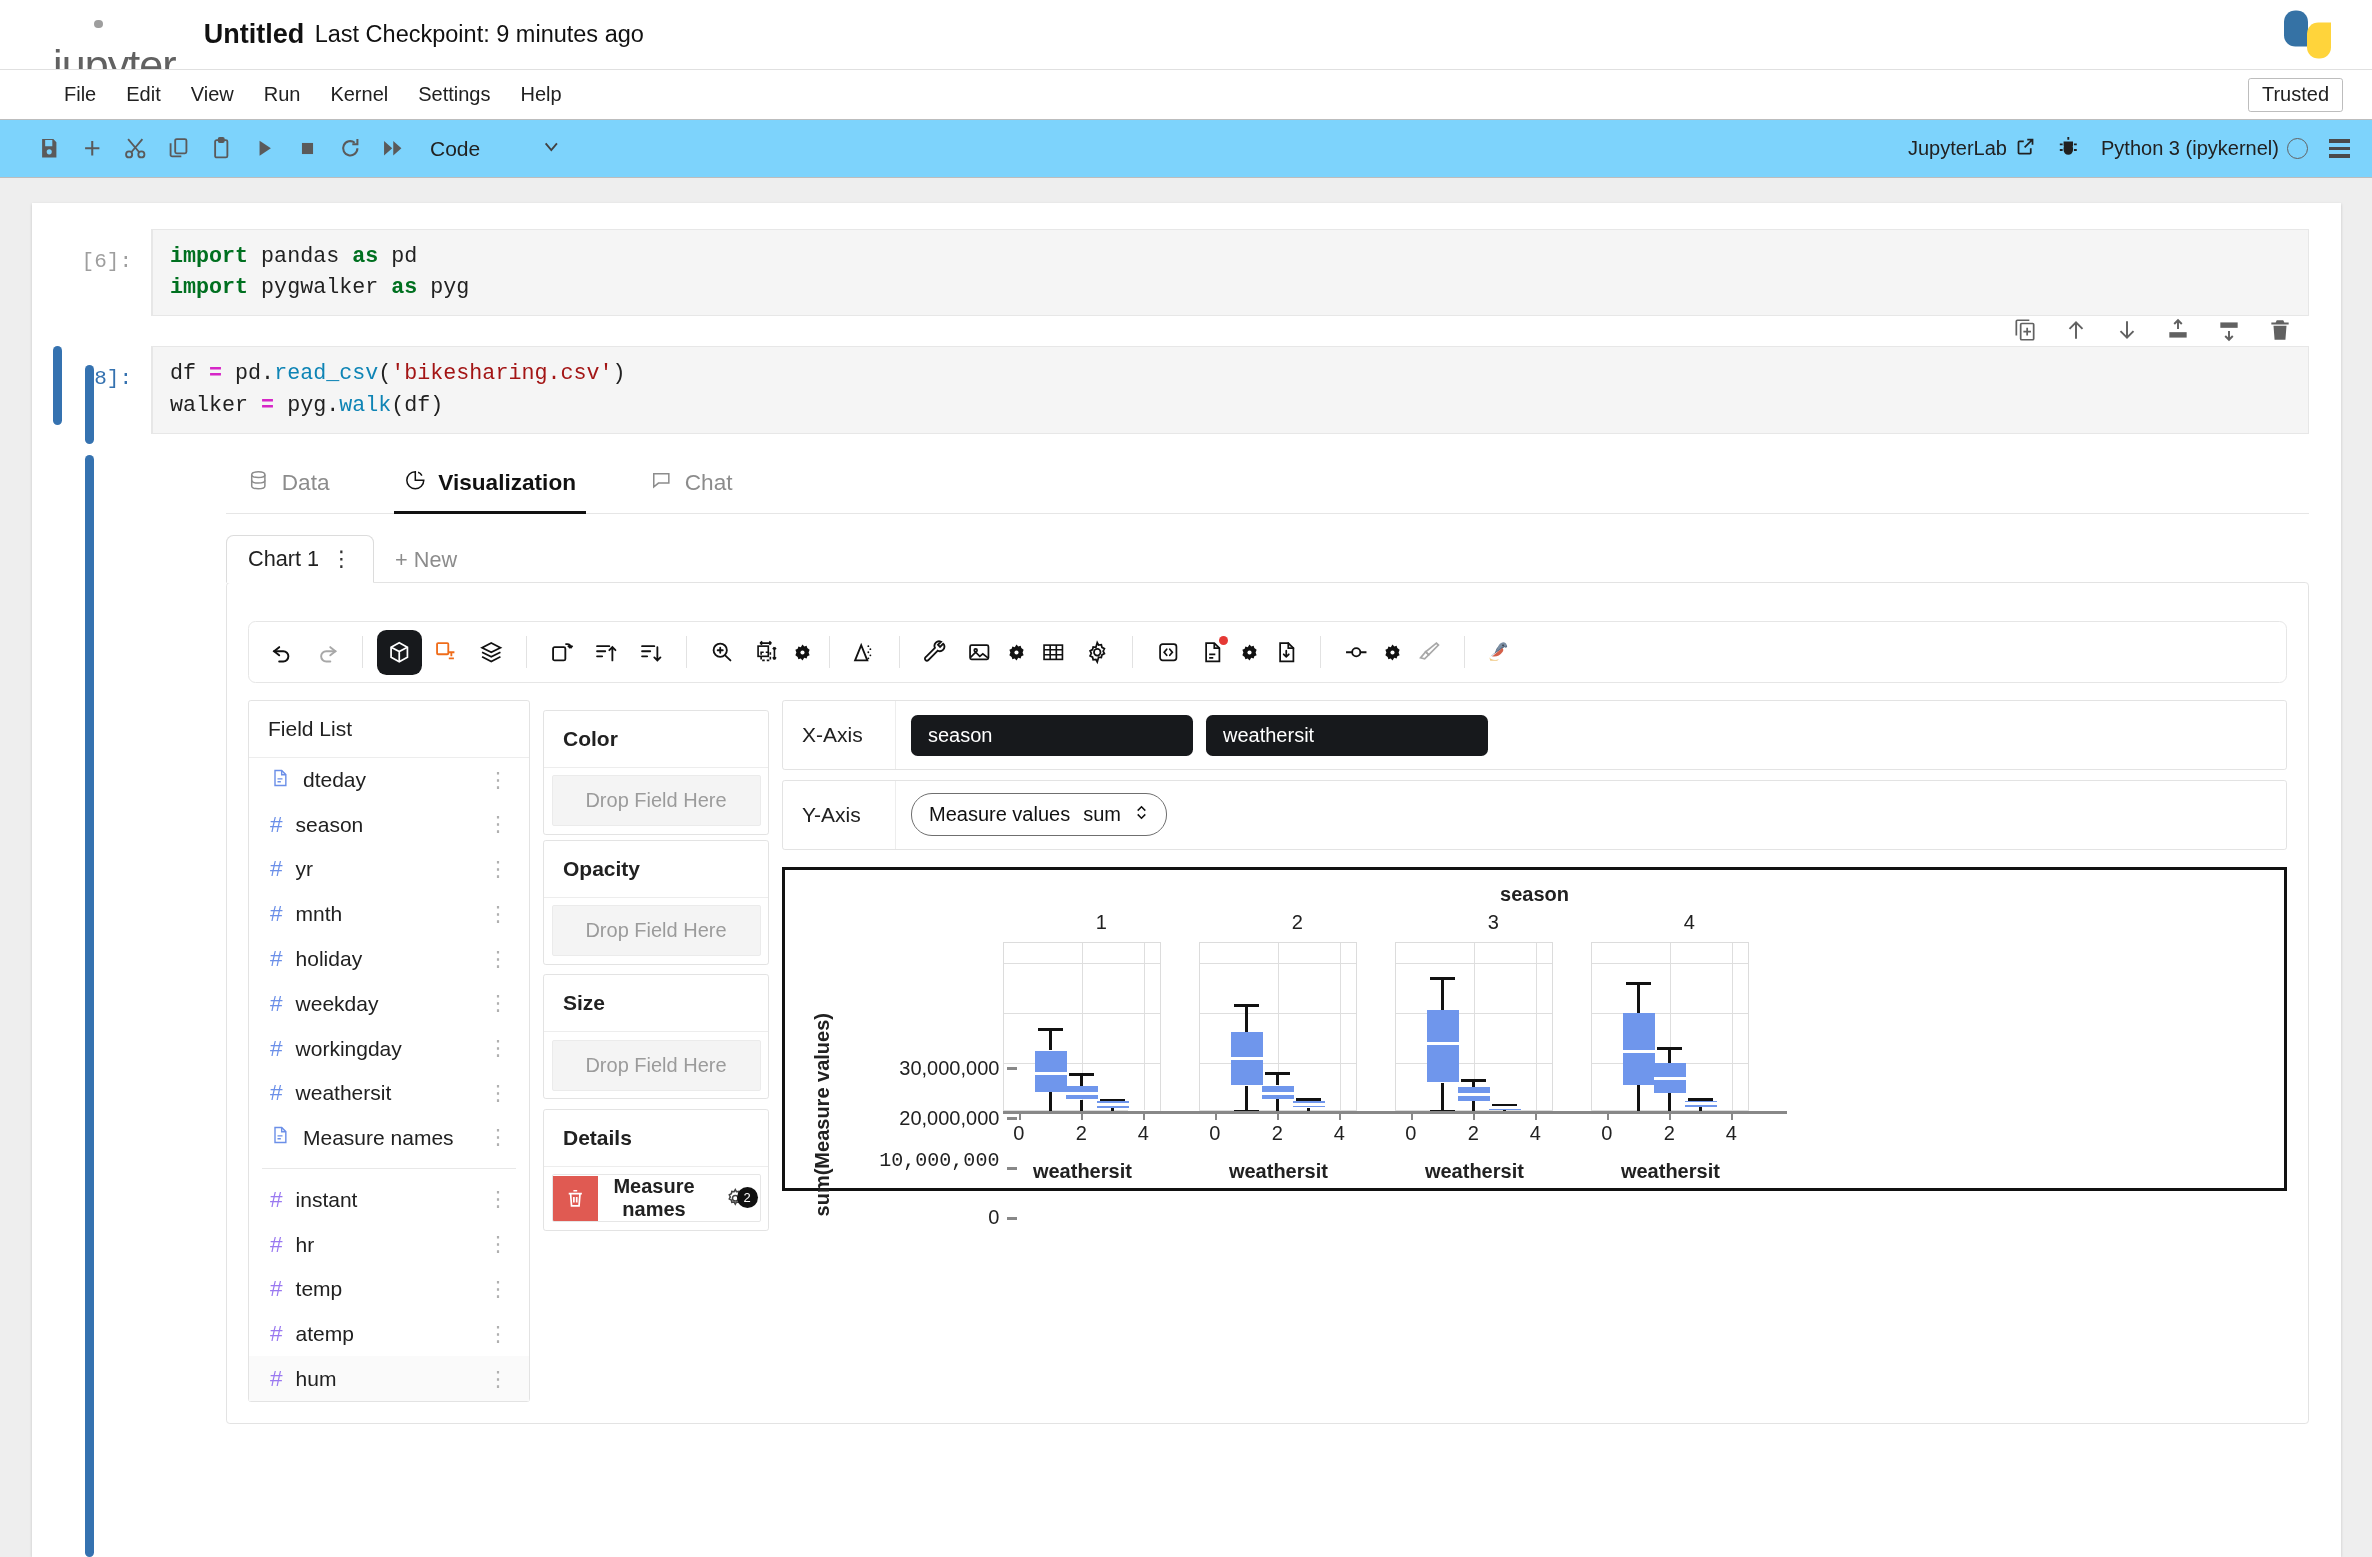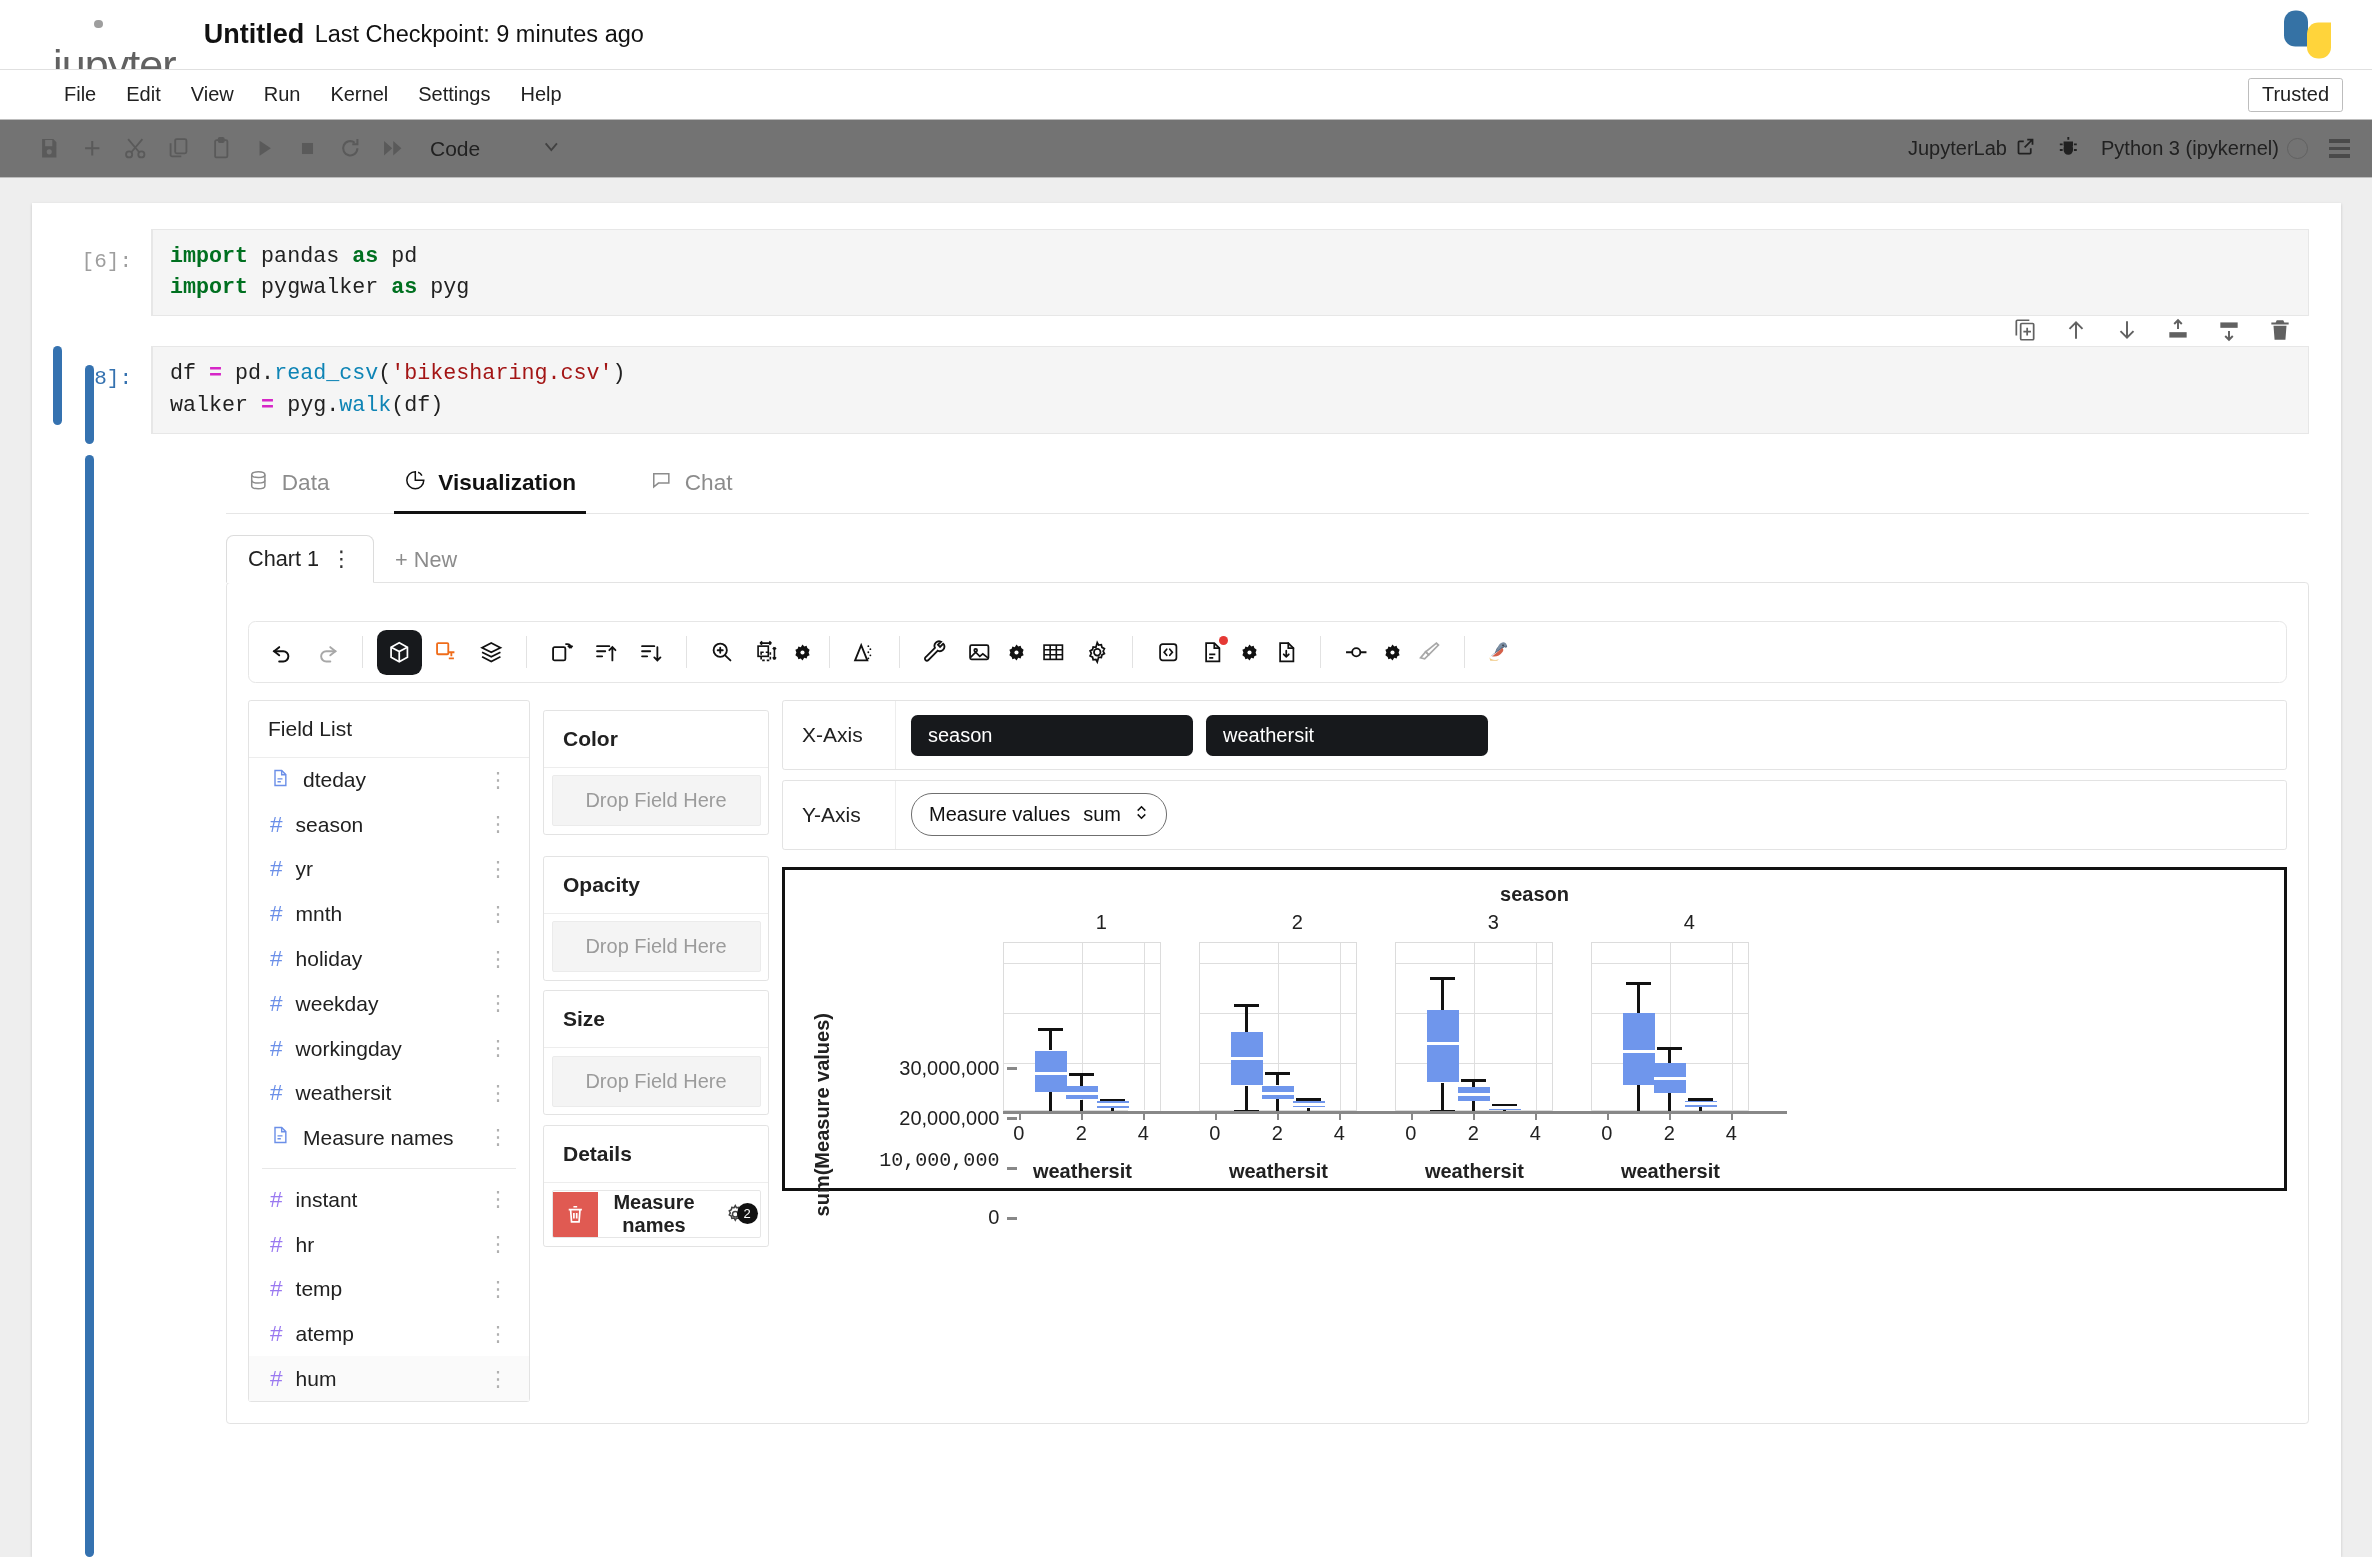--- a/index.html
+++ b/index.html
@@ -42,21 +42,21 @@
   }
   .menu-item{ font-size:20px; color:#212121; padding:3.8px 15px; cursor:default; }
   .trusted{
     position:absolute; right:30px; top:7.5px;
     border:0.9px solid #bdbdbd; border-radius:2.8px; background:#fff;
     font-size:20px; padding:4.7px 13px; color:#212121;
   }
 
   
   .nbtoolbar{
-    height:58px; background:#737373; border-bottom:0.9px solid #bdbdbd;
+    height:58px; background:#7dd3fc; border-bottom:0.9px solid #bdbdbd;
     display:flex; align-items:center; padding:0 22.6px 0 28px; position:relative;
   }
   .tb-btn{ width:43px;height:43px; display:flex;align-items:center;justify-content:center;
     color:#5a5a5a; cursor:pointer; border-radius:2.8px;}
   .tb-btn svg{ display:block; }
   .cellsel{
     margin-left:15px; display:flex; align-items:center; gap:60px;
     font-size:21px; color:#212121; cursor:pointer;
   }
   .cellsel .chev{ color:#424242; }
@@ -663,21 +663,21 @@
               <span class="fl-kebab">⋮</span>
             </div>
           </div>
         </div>
 
         <div class="encodings">
           <div class="pnl" style="margin-top:9.4px">
             <div class="pnl-h">Color</div>
             <div class="drop">Drop Field Here</div>
           </div>
-          <div class="pnl" style="margin-top:21px">
+          <div class="pnl" style="margin-top:5px">
             <div class="pnl-h">Opacity</div>
             <div class="drop">Drop Field Here</div>
           </div>
           <div class="pnl" style="margin-top:9.4px">
             <div class="pnl-h">Size</div>
             <div class="drop">Drop Field Here</div>
           </div>
           <div class="pnl" style="margin-top:9.4px">
             <div class="pnl-h">Details</div>
             <div class="chip-row">

